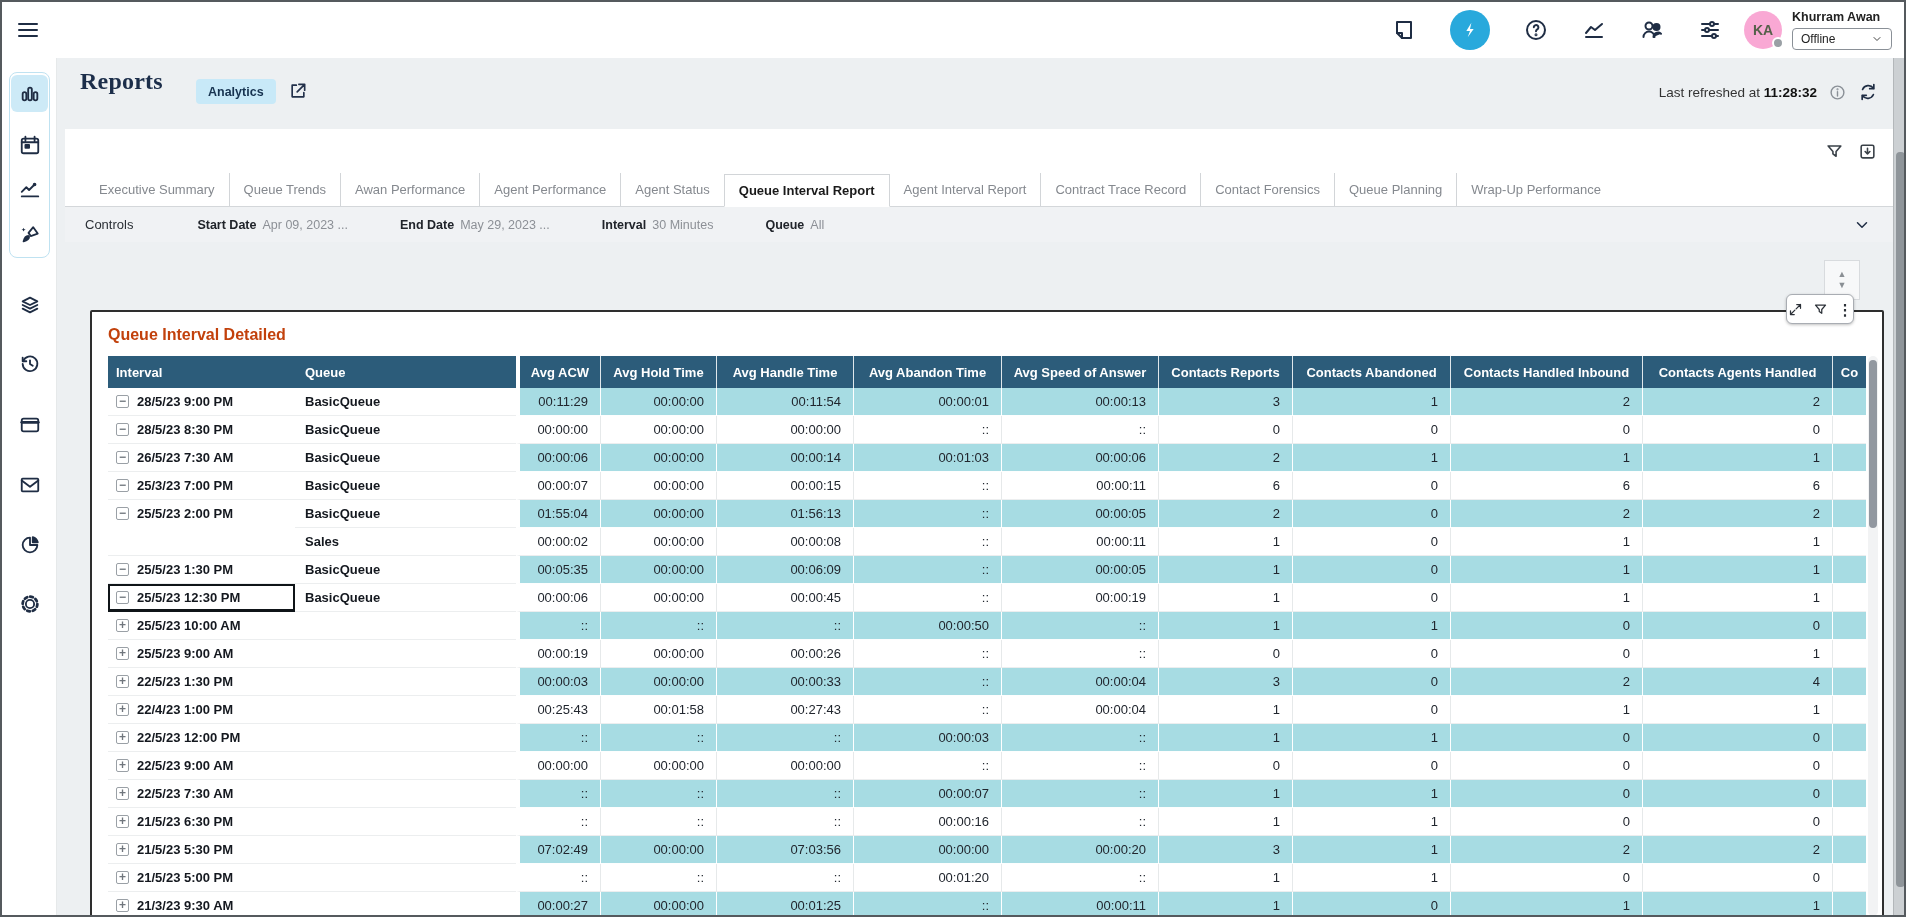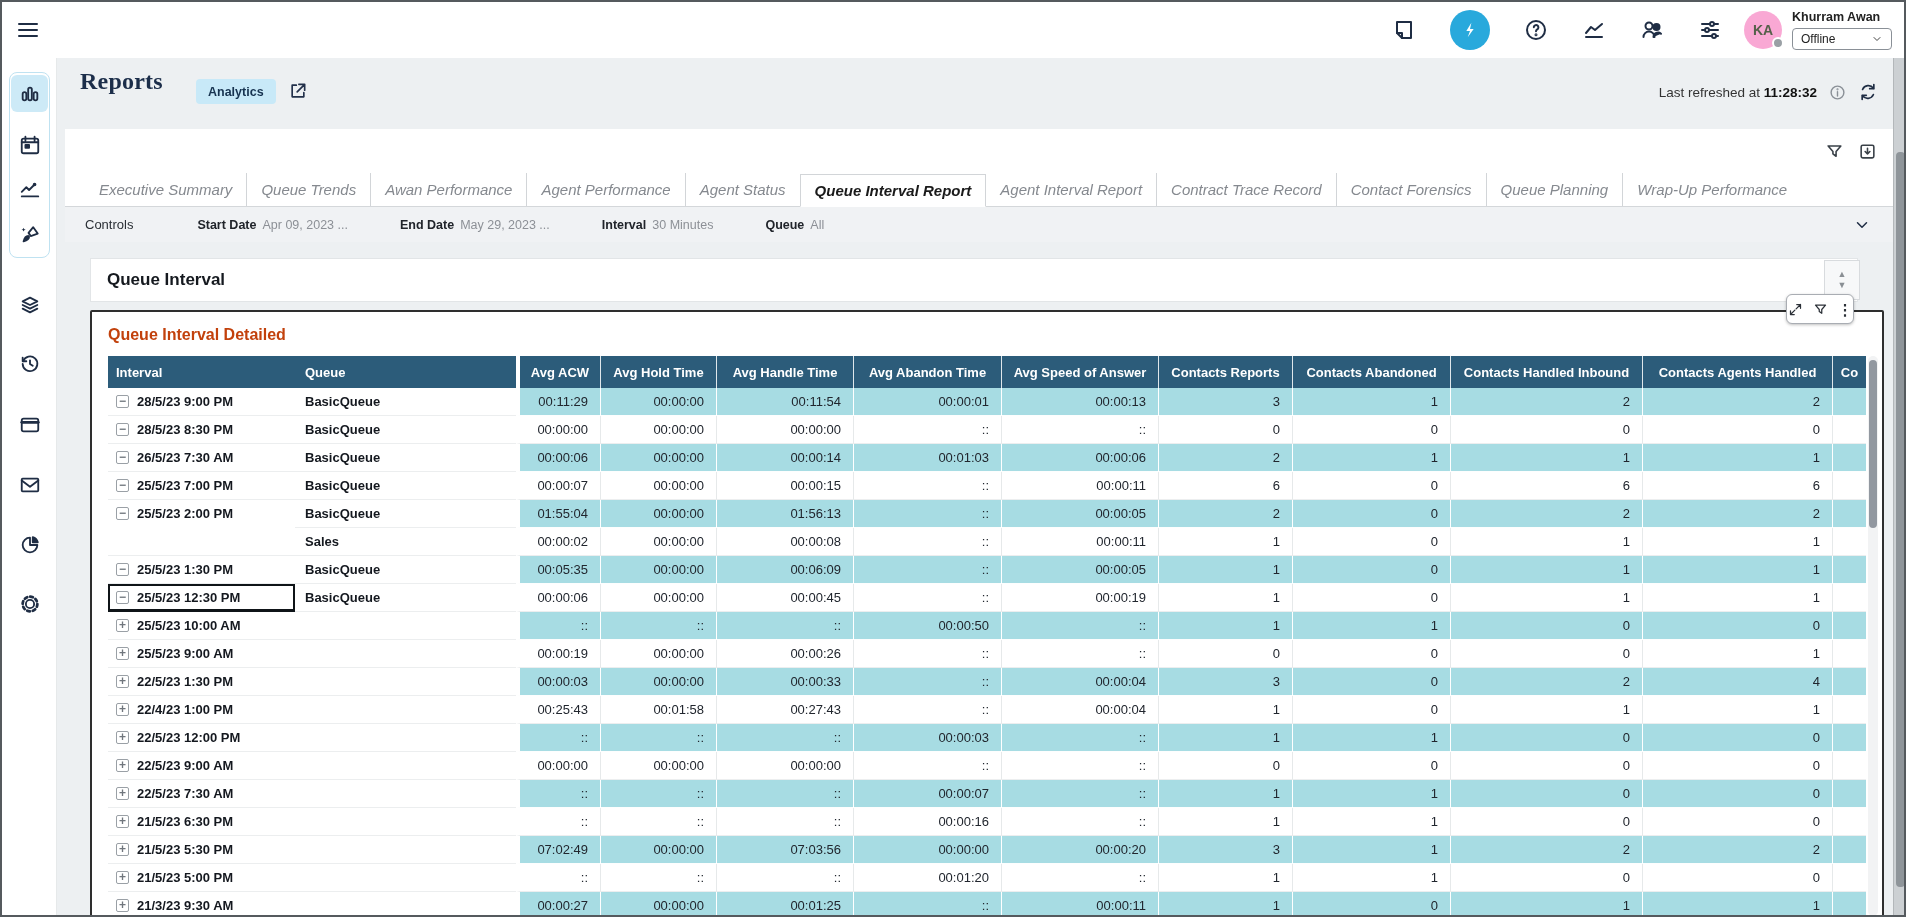--- a/index.html
+++ b/index.html
@@ -35,21 +35,21 @@
   .refresh-row { position:absolute; right:26px; top:80px; display:flex; align-items:center; gap:12px; font-size:13.5px; color:#333; }
   .refresh-row b { color:#111; }
   .info-ic { color:#8a9097; width:17px; height:17px; cursor:pointer; }
   .refresh-ic { color:#1f2d44; width:20px; height:20px; cursor:pointer; }
 
   
   .card1 { position:absolute; left:63px; top:127px; width:1828px; height:113px; background:#fff; }
   .card1-tools { position:absolute; right:16px; top:13px; display:flex; gap:14px; color:#3a4148; }
   .card1-tools .t-ic { width:19px; height:19px; cursor:pointer; }
   .tabs-row { position:absolute; left:0; top:44px; width:1828px; height:34px; display:flex; align-items:flex-end; padding-left:20px; border-bottom:1px solid #d4d7da; }
-  .tab { height:33px; display:flex; align-items:center; padding:0 14px; font-size:15px; color:#85898f; white-space:nowrap; border-left:1px solid #d2d5d8; cursor:pointer;font-style:italic; }
+  .tab { height:33px; display:flex; align-items:center; padding:0 14px; font-size:13px; color:#85898f; white-space:nowrap; border-left:1px solid #d2d5d8; cursor:pointer; }
   .tab:first-child { border-left:none; }
   .tab.active { background:#fff; border:1px solid #d2d5d8; border-bottom:1px solid #fff; margin-bottom:-1px; color:#1a1a1a; font-weight:bold; }
   .tab.active + .tab { border-left:none; }
   .controls-bar { position:absolute; left:0; top:78px; width:1828px; height:35px; background:#f0f2f4; display:flex; align-items:center; padding-left:20px; font-size:12.5px; }
   .controls-label { color:#2a2f35; font-size:13px; margin-right:64px; }
   .ctl-field { display:flex; align-items:center; margin-right:52px; cursor:pointer; }
   .ctl-label { font-weight:bold; color:#20242a; margin-right:6px; }
   .ctl-value { color:#8c9096; }
   .controls-chevron { position:absolute; right:22px; top:9px; width:18px; height:18px; color:#1f2d44; cursor:pointer; }
 
@@ -325,23 +325,20 @@
           </span>
         </span>
       <span class="controls-chevron">
           <svg viewBox="0 0 24 24" width="100%" height="100%" fill="none" stroke="currentColor" stroke-width="2" stroke-linecap="round" stroke-linejoin="round">
             <path d="M6 9l6 6 6-6"></path>
           </svg>
         </span>
     </div>
   </div>
 
-  <div class="qi-panel">
-    <span class="qi-title">Queue Interval</span>
-  </div>
   <div class="spinner">
     <span class="spin-btn">▲</span>
     <span class="spin-btn">▼</span>
   </div>
 
   <div class="float-toolbar">
     <span class="t-ic">
         <svg viewBox="0 0 24 24" width="100%" height="100%" fill="none" stroke="currentColor" stroke-width="2" stroke-linecap="round" stroke-linejoin="round">
           <path d="M14 4h6v6M20 4l-7 7M10 20H4v-6M4 20l7-7"></path>
         </svg>
@@ -419,21 +416,21 @@
             <div class="m-cell">00:00:06</div>
             <div class="m-cell">2</div>
             <div class="m-cell">1</div>
             <div class="m-cell">1</div>
             <div class="m-cell">1</div>
             <div class="m-cell"></div>
           </div>
           <div class="t-row grid">
             <div class="i-cell">
               <span class="exp">−</span>
-              <span>25/5/23 7:00 PM</span>
+              <span>25/3/23 7:00 PM</span>
             </div>
             <div class="q-cell">BasicQueue</div>
             <div class="m-cell gap">00:00:07</div>
             <div class="m-cell">00:00:00</div>
             <div class="m-cell">00:00:15</div>
             <div class="m-cell">::</div>
             <div class="m-cell">00:00:11</div>
             <div class="m-cell">6</div>
             <div class="m-cell">0</div>
             <div class="m-cell">6</div>

